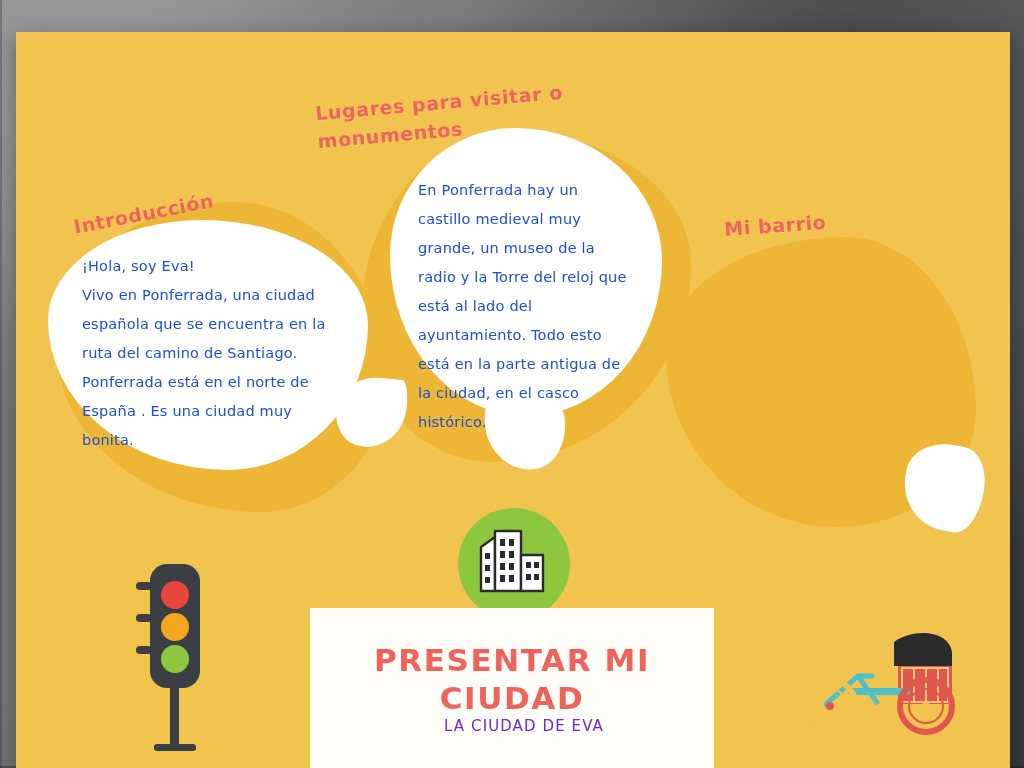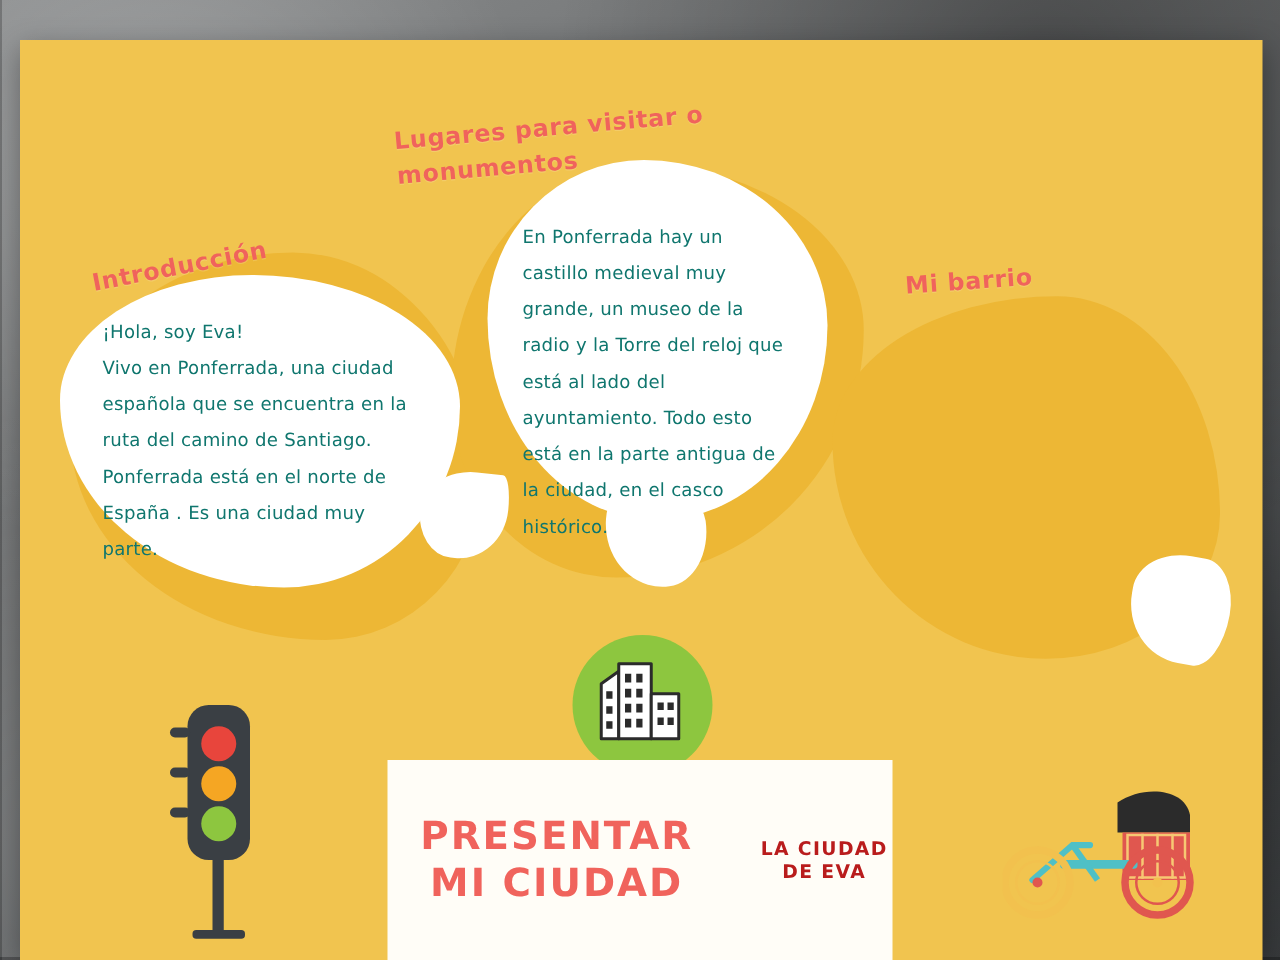--- a/index.html
+++ b/index.html
@@ -70,21 +70,21 @@
   }
   .blob.b3 {
     left: 650px; top: 205px; width: 310px; height: 290px;
     border-radius: 58% 42% 45% 55% / 40% 60% 40% 60%;
   }
 
   
   .bubble {
     position: absolute;
     background: #ffffff;
-    color: #0f766e;
+    color: #1d4ed8;
     box-sizing: border-box;
     padding: 26px 26px 24px 26px;
     font-family: "DejaVu Sans", sans-serif;
     font-size: 14.5px;
     line-height: 29px;
     letter-spacing: 0.2px;
   }
   .bubble p { margin: 0; white-space: pre-line; }
 
   .bubble.b-intro {
@@ -158,39 +158,39 @@
     display: flex; align-items: center; justify-content: center;
   }
 
   
   .title-card {
     position: absolute;
     left: 294px; top: 576px;
     width: 404px; height: 160px;
     background: #fffdf7;
     display: flex;
-    flex-direction: row;
+    flex-direction: column;
     align-items: center;
     justify-content: center;
     gap: 0;
   }
   .title-main {
     color: #f0635c;
     font-family: "DejaVu Sans", sans-serif;
     font-weight: bold;
     font-size: 31px;
     letter-spacing: 1.6px;
     text-align: center;
     line-height: 38px;
     max-width: 340px;
   }
   .title-sub {
-    color: #b91c1c;
-    font-family: "DejaVu Sans", sans-serif;
-    font-weight: bold;
+    color: #6d28d9;
+    font-family: "DejaVu Sans", sans-serif;
+    font-weight: normal;
     font-size: 15px;
     letter-spacing: 1.1px;
     text-align: center;
     margin-left: 24px;
   }
 
   
   .traffic-light { position: absolute; left: 112px; top: 530px; }
   
   .rickshaw { position: absolute; left: 786px; top: 594px; }
@@ -207,21 +207,21 @@
     <div class="blob b1"></div>
     <div class="blob b2"></div>
     <div class="blob b3"></div>
 
     <div class="tail t-intro"></div>
     <div class="tail t-places"></div>
     <div class="tail t-neigh"></div>
 
     <div class="bubble b-intro">
       <p>¡Hola, soy Eva!
-Vivo en Ponferrada, una ciudad española que se encuentra en la ruta del camino de Santiago. Ponferrada está en el norte de España . Es una ciudad muy parte.</p>
+Vivo en Ponferrada, una ciudad española que se encuentra en la ruta del camino de Santiago. Ponferrada está en el norte de España . Es una ciudad muy bonita.</p>
     </div>
     <div class="heading h-intro">Introducción</div>
 
     <div class="bubble b-places">
       <p>En Ponferrada hay un castillo medieval muy grande, un museo de la radio y la Torre del reloj que está al lado del ayuntamiento. Todo esto está en la parte antigua de la ciudad, en el casco histórico.</p>
     </div>
     <div class="heading h-places">Lugares para visitar o monumentos</div>
 
     <div class="heading h-neigh">Mi barrio</div>
 

